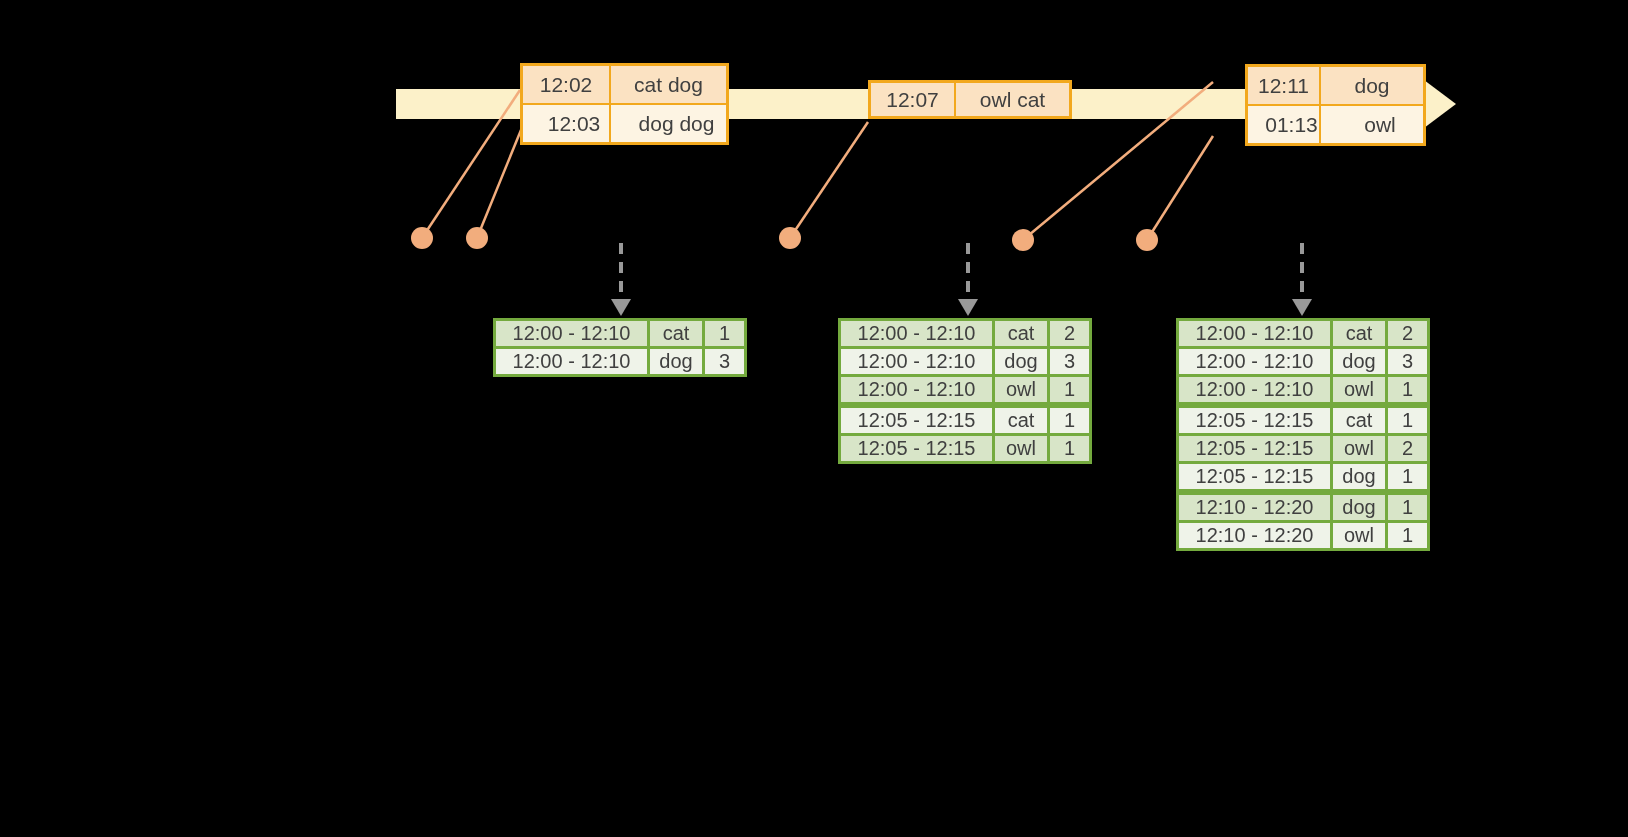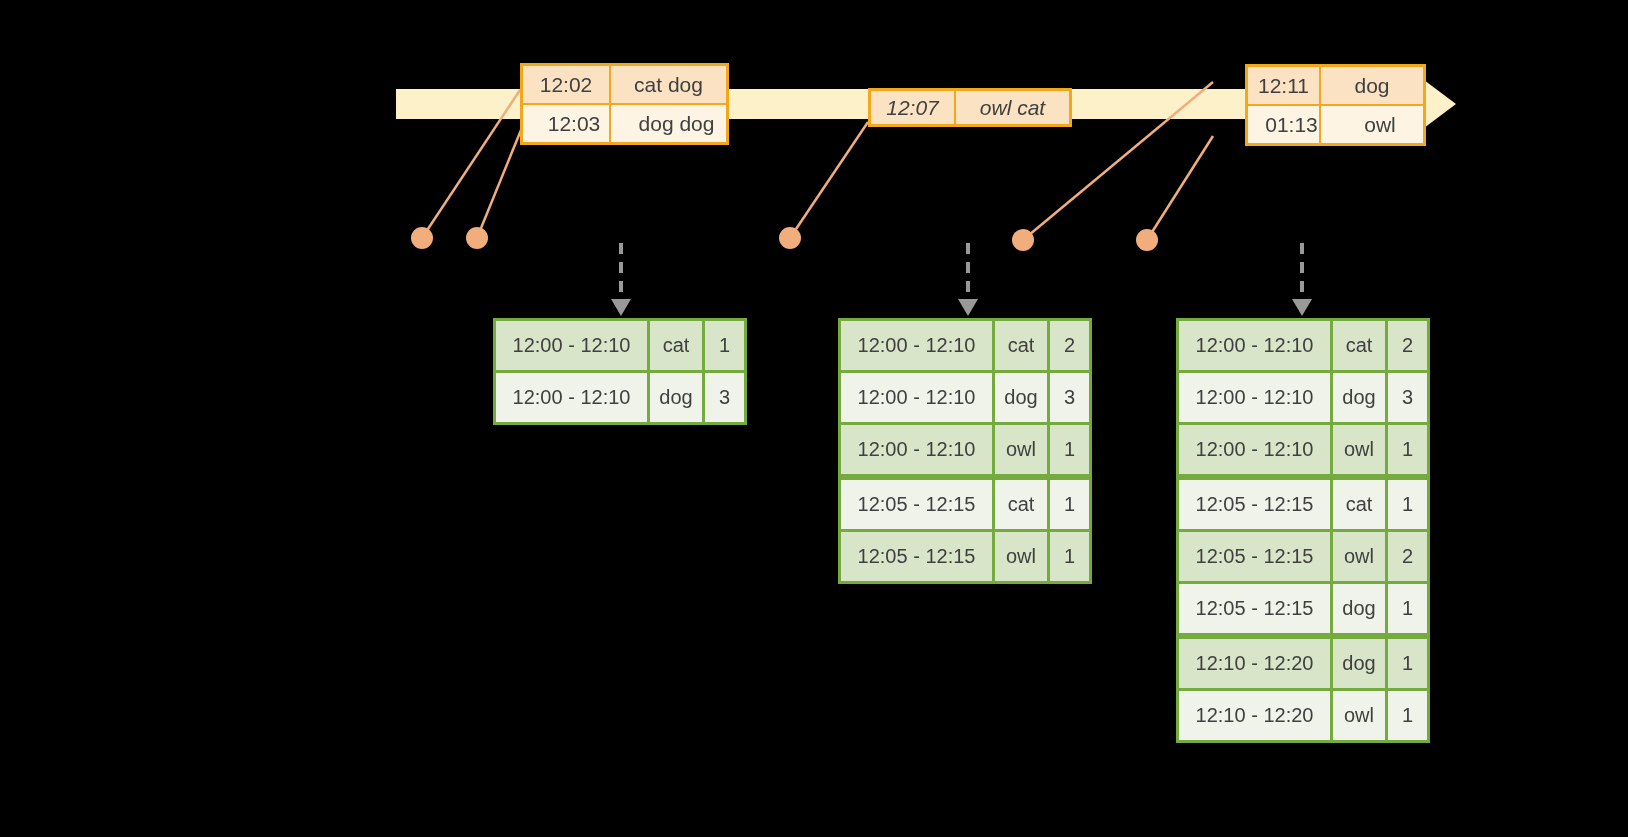--- a/index.html
+++ b/index.html
@@ -10,25 +10,25 @@
   }
   
   .band{position:absolute;left:396px;top:89px;width:1028px;height:30px;background:#FCF1C9;z-index:1;}
   .connector-layer{position:absolute;left:0;top:0;z-index:2;}
   
   .etable{position:absolute;border:3px solid #F2A81D;background:#F2A81D;display:grid;gap:2px;z-index:3;}
   .etable .cell{display:flex;align-items:center;justify-content:center;color:#404040;font-size:21px;}
   .fillA{background:#FBE2C2;}
   .fillB{background:#FDF4E3;padding-left:16px;}
   #etableA{left:520px;top:63px;grid-template-columns:86px 115px;grid-auto-rows:37px;}
-  #etableB{left:868px;top:88px;grid-template-columns:83px 113px;grid-auto-rows:33px;font-style:italic;}
+  #etableB{left:868px;top:80px;grid-template-columns:83px 113px;grid-auto-rows:33px;}
   #etableC{left:1245px;top:64px;grid-template-columns:71px 102px;grid-auto-rows:37px;}
   
   .gtable{position:absolute;border:3px solid #74AA3E;background:#74AA3E;display:flex;flex-direction:column;gap:3px;z-index:3;}
-  .grow{display:grid;grid-template-columns:151px 52px 39px;gap:3px;height:49px;}
+  .grow{display:grid;grid-template-columns:151px 52px 39px;gap:3px;height:25px;}
   .grow .cell{display:flex;align-items:center;justify-content:center;color:#404040;font-size:20px;}
   .gsep{margin-top:3px;}
   .fillG1{background:#D8E5C8;}
   .fillG2{background:#EFF3E9;}
   #rtable1{left:493px;top:318px;}
   #rtable2{left:838px;top:318px;}
   #rtable3{left:1176px;top:318px;}
 </style>
 </head>
 <body>

